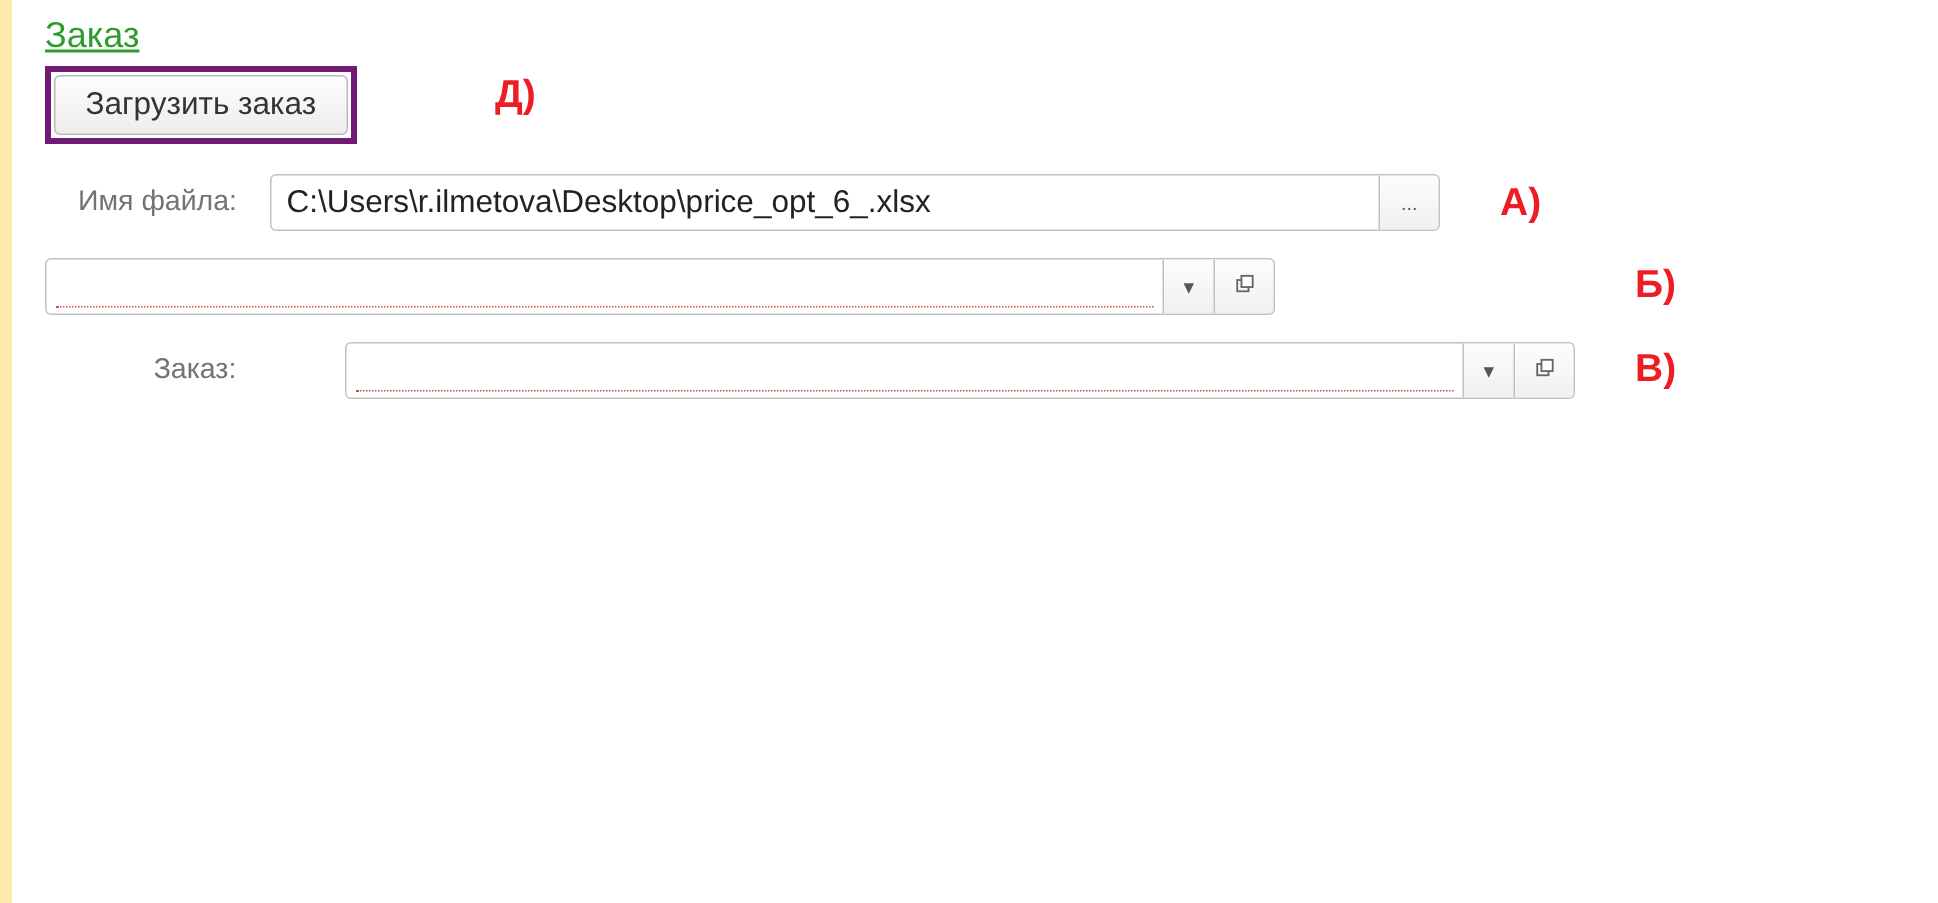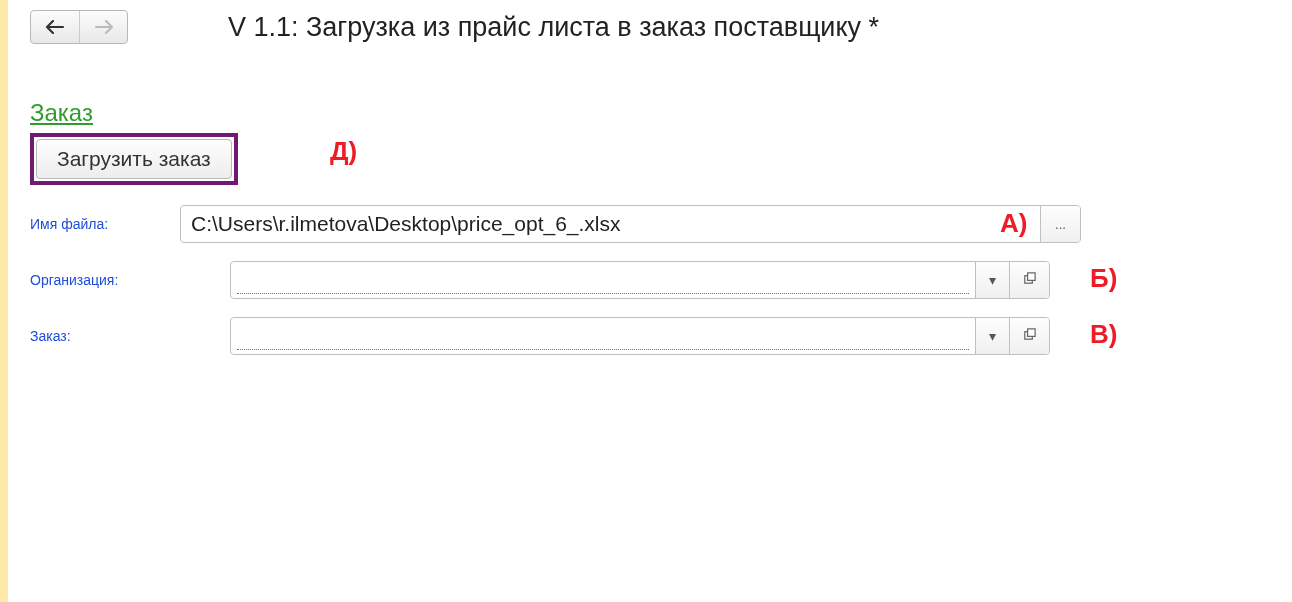--- a/index.html
+++ b/index.html
@@ -80,36 +80,37 @@
     color: #333;
     cursor: pointer;
   }
   .field-row {
     display: flex;
     align-items: center;
     margin-bottom: 18px;
     position: relative;
   }
   .field-label {
-    font-size: 14px;
-    color: #1d4ed8;
+    font-size: 19px;
+    color: #737373;
     width: 200px;
     flex-shrink: 0;
+    text-align: center;
   }
   .file-label { width: 150px; }
   .input-group {
     display: flex;
     border: 1px solid #c0c0c0;
     border-radius: 4px;
     overflow: hidden;
     background: #fff;
     height: 38px;
     align-items: stretch;
   }
-  .file-input-group { width: 901px; }
+  .file-input-group { width: 780px; }
   .ref-input-group { width: 820px; }
   .text-input {
     border: none;
     outline: none;
     padding: 0 10px;
     font-size: 21px;
     color: #222;
     flex: 1;
     background: transparent;
   }
@@ -153,39 +154,20 @@
   .caret-down::before { content: "▾"; font-size: 14px; }
   .open-icon svg { width: 15px; height: 15px; }
 </style>
 </head>
 <body>
 
 <div class="yellow-strip"></div>
 
 <div class="content">
 
-  <div class="top-row">
-    <div class="nav-buttons">
-      <button class="nav-btn">
-        <span>
-          <svg width="20" height="14" viewBox="0 0 20 14">
-              <path d="M8 1 L2 7 L8 13 M2 7 H18" stroke="#333" stroke-width="2.2" fill="none" stroke-linecap="round" stroke-linejoin="round"></path>
-            </svg>
-        </span>
-      </button>
-      <button class="nav-btn">
-        <span>
-          <svg width="20" height="14" viewBox="0 0 20 14">
-              <path d="M12 1 L18 7 L12 13 M18 7 H2" stroke="#bbb" stroke-width="2.2" fill="none" stroke-linecap="round" stroke-linejoin="round"></path>
-            </svg>
-        </span>
-      </button>
-    </div>
-    <div class="page-title">V 1.1: Загрузка из прайс листа в заказ поставщику *</div>
-  </div>
 
   <div class="section-label">Заказ</div>
 
   <div style="position:relative;">
     <span class="load-button-wrap">
       <button class="load-button">Загрузить заказ</button>
     </span>
     <span class="annotation ann-d">Д)</span>
   </div>
 
@@ -193,21 +175,20 @@
     <div class="field-label file-label">Имя файла:</div>
     <div class="input-group file-input-group">
       <input class="text-input" value="C:\Users\r.ilmetova\Desktop\price_opt_6_.xlsx" style="">
       <button class="ellipsis-btn">...</button>
     </div>
     <span class="annotation ann-a">А)</span>
   </div>
 
 
   <div class="field-row">
-    <div class="field-label">Организация:</div>
     <div class="input-group ref-input-group">
       <div class="dotted-underline"></div>
       <button class="dropdown-btn">
           <span class="caret-down"></span>
         </button>
       <button class="open-btn">
         <span class="open-icon">
           <svg viewBox="0 0 16 16">
               <rect x="3" y="5" width="8" height="8" fill="none" stroke="#666" stroke-width="1.3"></rect>
               <rect x="6" y="2" width="8" height="8" fill="#fff" stroke="#666" stroke-width="1.3"></rect>

